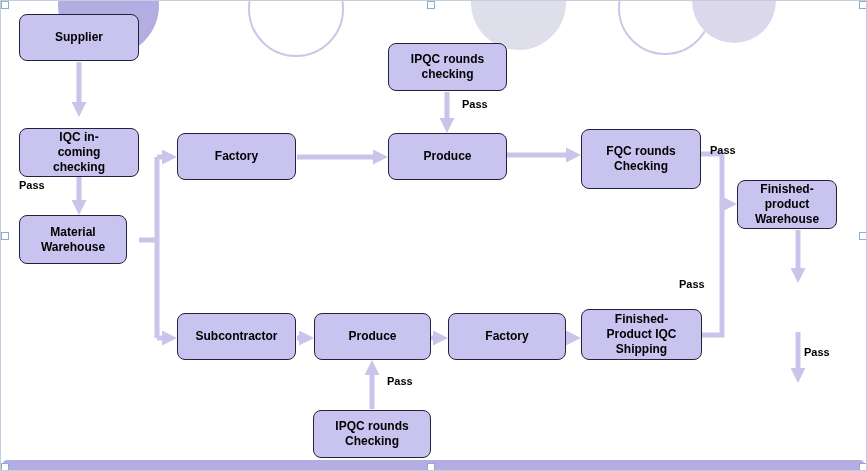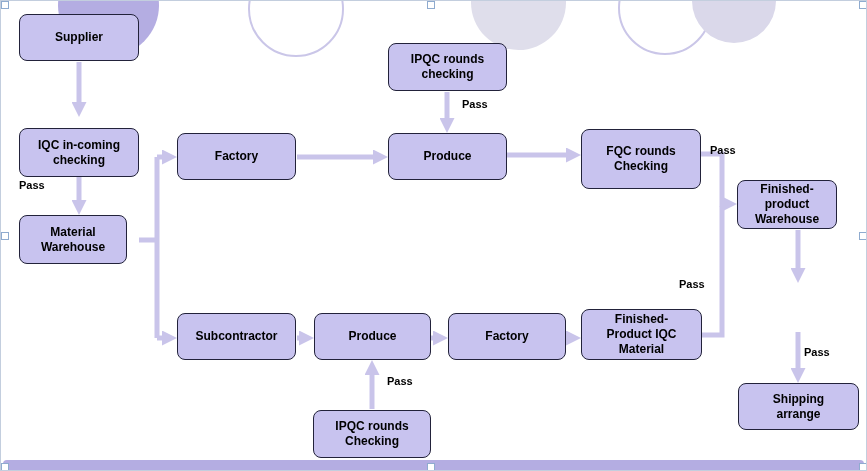--- a/index.html
+++ b/index.html
@@ -23,21 +23,21 @@
   #arrowhead path{fill:var(--connector,#c9c4ea);stroke:none;}
   
   .node{
     position:absolute;z-index:2;
     background:var(--node-fill,#c8c3ef);
     border:1.5px solid var(--node-border,#22223a);
     border-radius:8px;
     display:flex;align-items:center;justify-content:center;
     text-align:center;
     font-weight:bold;font-size:12px;line-height:1.25;color:#000;
-    box-sizing:border-box;padding:2px 12px;
+    box-sizing:border-box;padding:2px 20px;
   }
   .pass{
     position:absolute;z-index:3;
     font-weight:bold;font-size:11px;color:#000;
   }
   
   .handle{
     position:absolute;z-index:6;width:8px;height:8px;
     background:#fff;border:1px solid #8fabcf;box-sizing:border-box;
   }
@@ -95,34 +95,31 @@
   </div>
   <div class="node" style="left:387px;top:132px;width:119px;height:47px">
     <span>Produce</span>
   </div>
   <div class="node" style="left:580px;top:128px;width:120px;height:60px">
     <span>FQC rounds Checking</span>
   </div>
   <div class="node" style="left:736px;top:179px;width:100px;height:49px">
     <span>Finished-product Warehouse</span>
   </div>
-  <div class="node" style="left:737px;top:382px;width:121px;height:47px">
-    <span>Shipping arrange</span>
-  </div>
   <div class="node" style="left:176px;top:312px;width:119px;height:47px">
     <span>Subcontractor</span>
   </div>
   <div class="node" style="left:313px;top:312px;width:117px;height:47px">
     <span>Produce</span>
   </div>
   <div class="node" style="left:447px;top:312px;width:118px;height:47px">
     <span>Factory</span>
   </div>
   <div class="node" style="left:580px;top:308px;width:121px;height:51px">
-    <span>Finished-Product IQC Material</span>
+    <span>Finished-Product IQC Shipping</span>
   </div>
   <div class="node" style="left:312px;top:409px;width:118px;height:48px">
     <span>IPQC rounds Checking</span>
   </div>
 
   <div class="pass" style="left:18px;top:178px">Pass</div>
   <div class="pass" style="left:461px;top:97px">Pass</div>
   <div class="pass" style="left:709px;top:143px">Pass</div>
   <div class="pass" style="left:678px;top:277px">Pass</div>
   <div class="pass" style="left:803px;top:345px">Pass</div>

